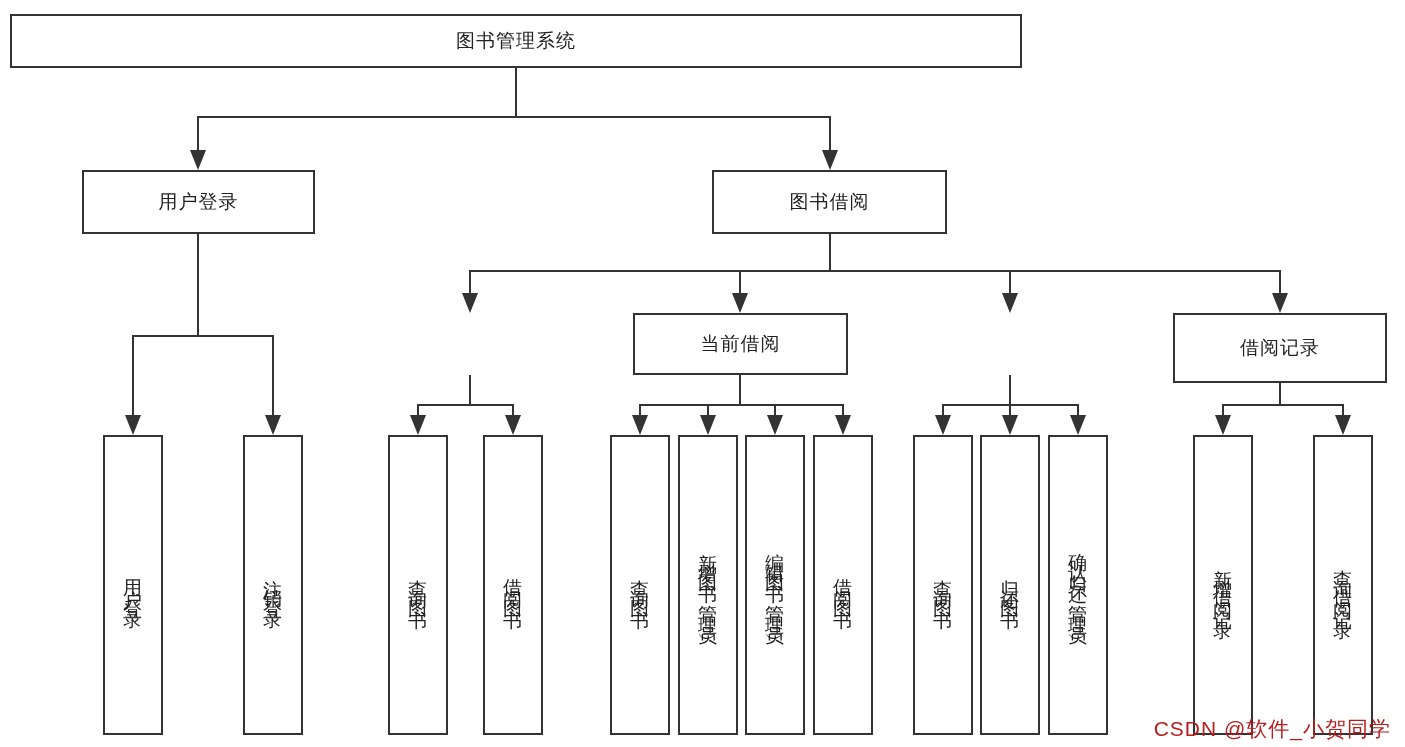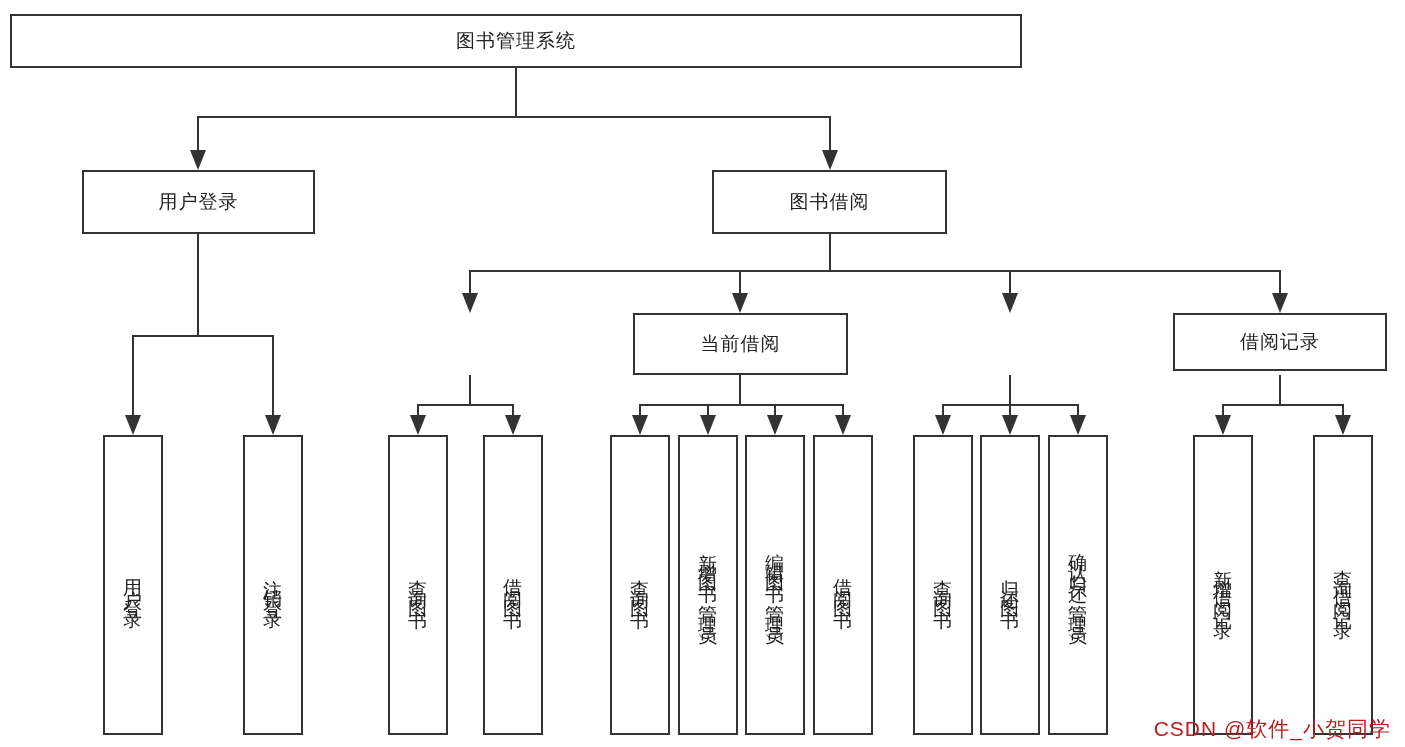--- a/index.html
+++ b/index.html
@@ -134,21 +134,21 @@
   <div class="node" style="left:82px; top:170px; width:233px; height:64px;">
     <span>用户登录</span>
   </div>
   <div class="node" style="left:712px; top:170px; width:235px; height:64px;">
     <span>图书借阅</span>
   </div>
 
   <div class="node" style="left:633px; top:313px; width:215px; height:62px;">
     <span>当前借阅</span>
   </div>
-  <div class="node" style="left:1173px; top:313px; width:214px; height:58px;">
+  <div class="node" style="left:1173px; top:313px; width:214px; height:70px;">
     <span>借阅记录</span>
   </div>
 
   <div class="node leaf" style="left:103px;">
     <span class="vtext">用户登录</span>
   </div>
   <div class="node leaf" style="left:243px;">
     <span class="vtext">注销登录</span>
   </div>
   <div class="node leaf" style="left:388px;">

